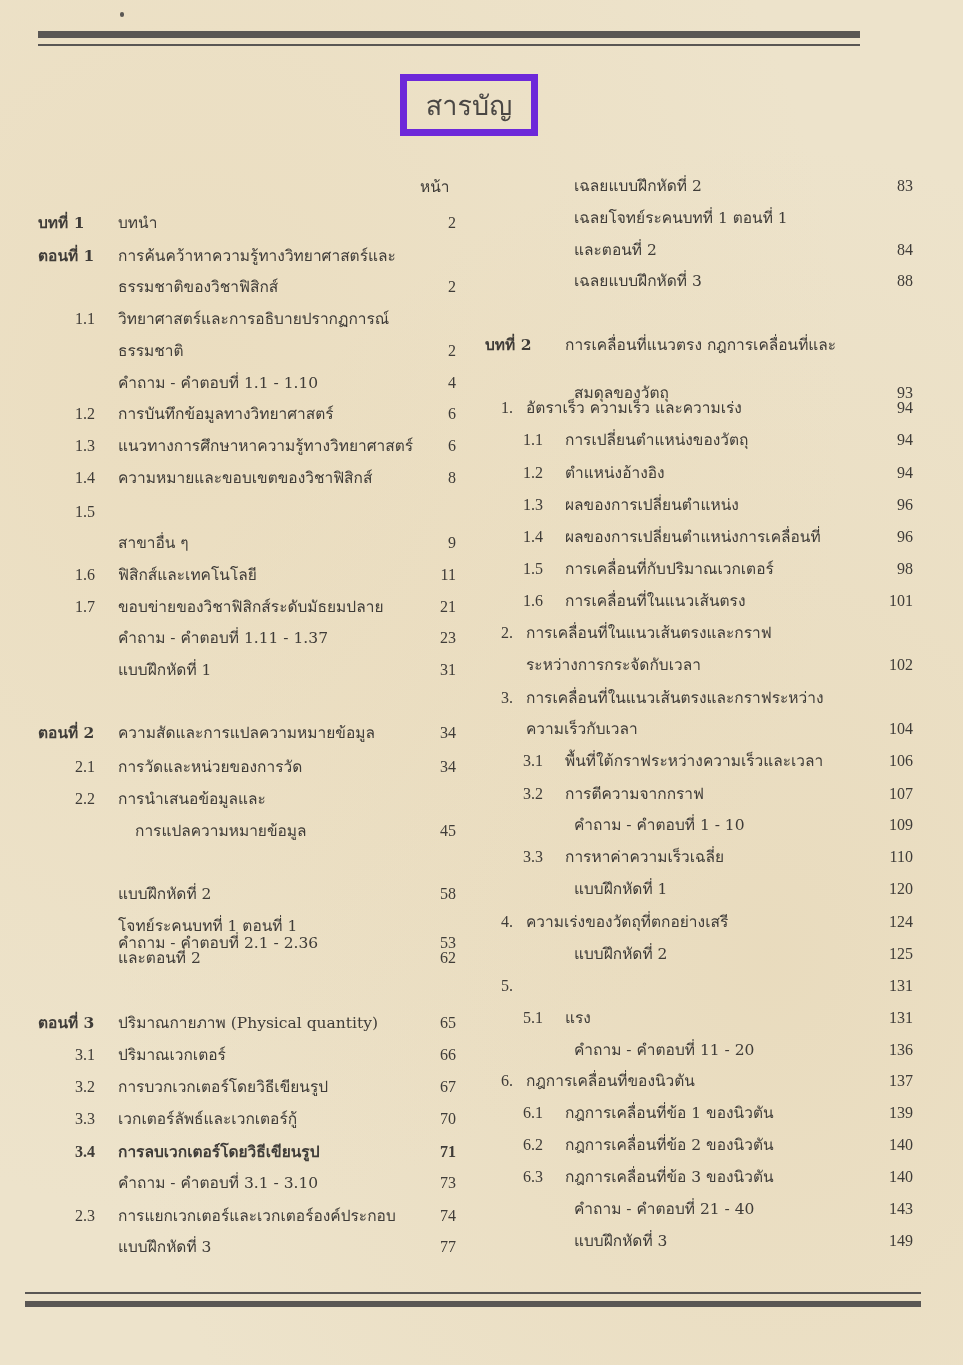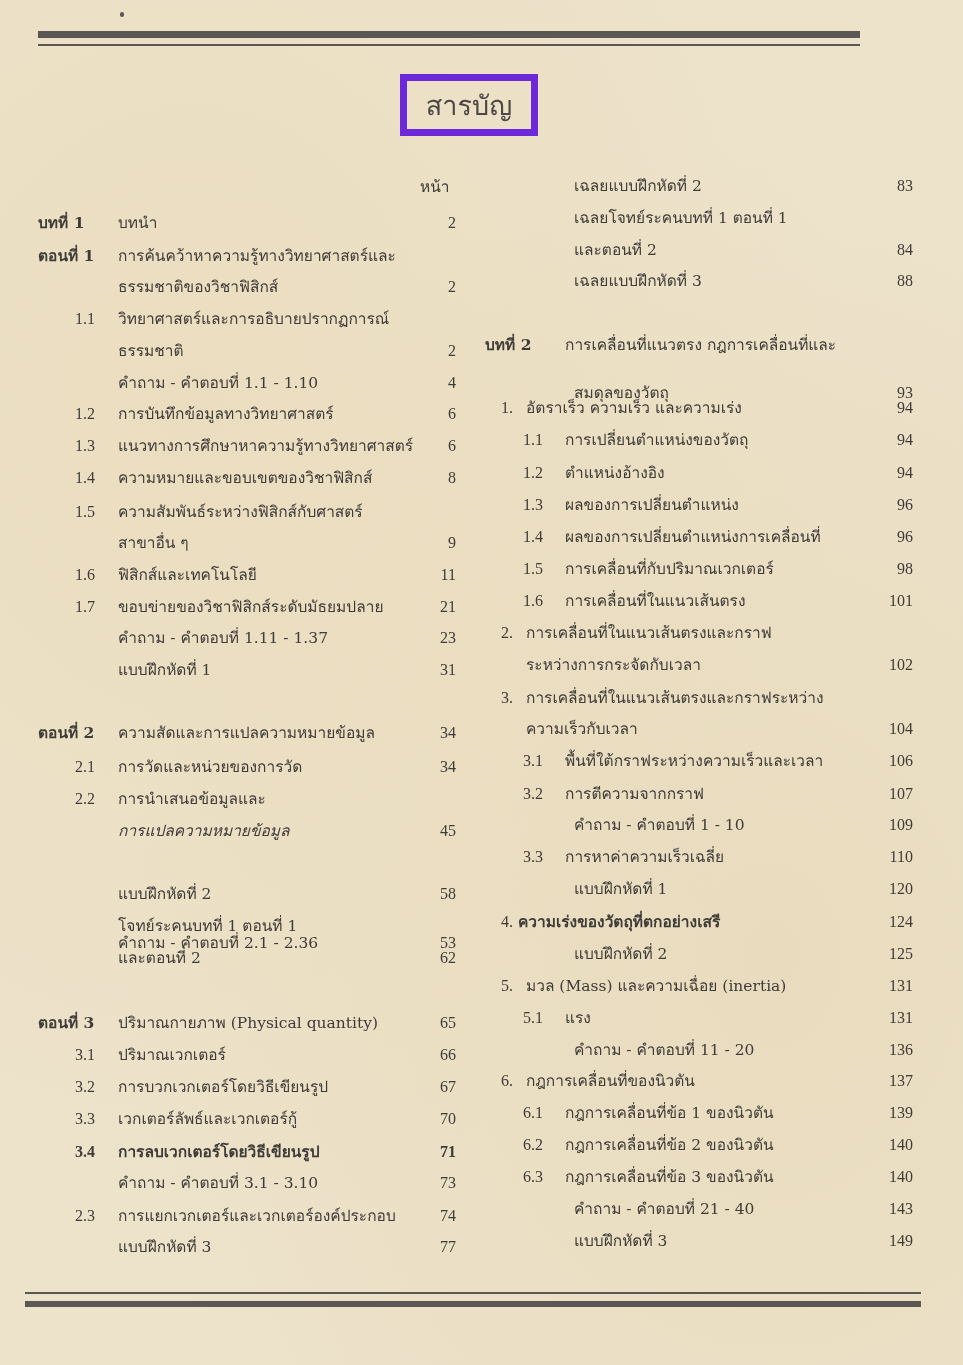--- a/index.html
+++ b/index.html
@@ -83,21 +83,20 @@
       <span class="txt" style="left: 80px;">แนวทางการศึกษาหาความรู้ทางวิทยาศาสตร์</span>
       <span class="pg" style="right: 0px;">6</span>
     </div>
     <div class="row" style="top: 463px; left: 38px; width: 418px;">
       <span class="num" style="left: 37px;">1.4</span>
       <span class="txt" style="left: 80px;">ความหมายและขอบเขตของวิชาฟิสิกส์</span>
       <span class="pg" style="right: 0px;">8</span>
     </div>
     <div class="row" style="top: 497px; left: 38px; width: 418px;">
       <span class="num" style="left: 37px;">1.5</span>
-      <span class="txt" style="left: 80px;">ความสัมพันธ์ระหว่างฟิสิกส์กับศาสตร์</span>
     </div>
     <div class="row" style="top: 528px; left: 38px; width: 418px;">
       <span class="txt" style="left: 80px;">สาขาอื่น ๆ</span>
       <span class="pg" style="right: 0px;">9</span>
     </div>
     <div class="row" style="top: 560px; left: 38px; width: 418px;">
       <span class="num" style="left: 37px;">1.6</span>
       <span class="txt" style="left: 80px;">ฟิสิกส์และเทคโนโลยี</span>
       <span class="pg" style="right: 0px;">11</span>
     </div>
@@ -122,21 +121,21 @@
     <div class="row" style="top: 752px; left: 38px; width: 418px;">
       <span class="num" style="left: 37px;">2.1</span>
       <span class="txt" style="left: 80px;">การวัดและหน่วยของการวัด</span>
       <span class="pg" style="right: 0px;">34</span>
     </div>
     <div class="row" style="top: 784px; left: 38px; width: 418px;">
       <span class="num" style="left: 37px;">2.2</span>
       <span class="txt" style="left: 80px;">การนำเสนอข้อมูลและ</span>
     </div>
     <div class="row" style="top: 816px; left: 38px; width: 418px;">
-      <span class="txt" style="left: 80px; font-style: italic;">การแปลความหมายข้อมูล</span>
+      <span class="txt" style="left: 97px;">การแปลความหมายข้อมูล</span>
       <span class="pg" style="right: 0px;">45</span>
     </div>
     <div class="row" style="top: 892px; left: 38px; width: 418px; margin-top: 36px;">
       <span class="txt" style="left: 80px;">คำถาม - คำตอบที่ 2.1 - 2.36</span>
       <span class="pg" style="right: 0px;">53</span>
     </div>
     <div class="row" style="top: 879px; left: 38px; width: 418px;">
       <span class="txt" style="left: 80px;">แบบฝึกหัดที่ 2</span>
       <span class="pg" style="right: 0px;">58</span>
     </div>
@@ -279,30 +278,29 @@
       <span class="num" style="left: 38px;">3.3</span>
       <span class="txt" style="left: 80px;">การหาค่าความเร็วเฉลี่ย</span>
       <span class="pg" style="right: 0px;">110</span>
     </div>
     <div class="row" style="top: 874px; left: 485px; width: 428px;">
       <span class="txt" style="left: 89px;">แบบฝึกหัดที่ 1</span>
       <span class="pg" style="right: 0px;">120</span>
     </div>
     <div class="row" style="top: 907px; left: 485px; width: 428px;">
       <span class="num" style="left: 16px;">4.</span>
-      <span class="txt" style="left: 33px; font-weight: bold;">ความเร่งของวัตถุที่ตกอย่างเสรี</span>
+      <span class="txt" style="left: 41px;">ความเร่งของวัตถุที่ตกอย่างเสรี</span>
       <span class="pg" style="right: 0px;">124</span>
     </div>
     <div class="row" style="top: 939px; left: 485px; width: 428px;">
       <span class="txt" style="left: 89px;">แบบฝึกหัดที่ 2</span>
       <span class="pg" style="right: 0px;">125</span>
     </div>
     <div class="row" style="top: 971px; left: 485px; width: 428px;">
       <span class="num" style="left: 16px;">5.</span>
-      <span class="txt" style="left: 41px;">มวล (Mass) และความเฉื่อย (inertia)</span>
       <span class="pg" style="right: 0px;">131</span>
     </div>
     <div class="row" style="top: 1003px; left: 485px; width: 428px;">
       <span class="num" style="left: 38px;">5.1</span>
       <span class="txt" style="left: 80px;">แรง</span>
       <span class="pg" style="right: 0px;">131</span>
     </div>
     <div class="row" style="top: 1035px; left: 485px; width: 428px;">
       <span class="txt" style="left: 89px;">คำถาม - คำตอบที่ 11 - 20</span>
       <span class="pg" style="right: 0px;">136</span>

